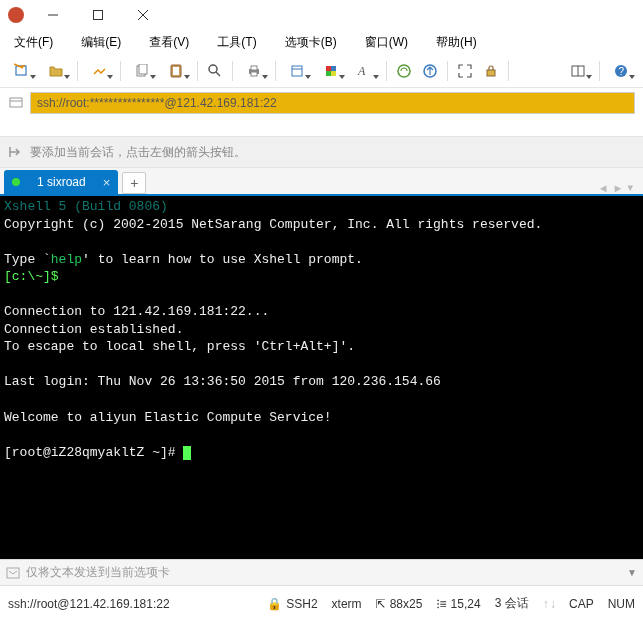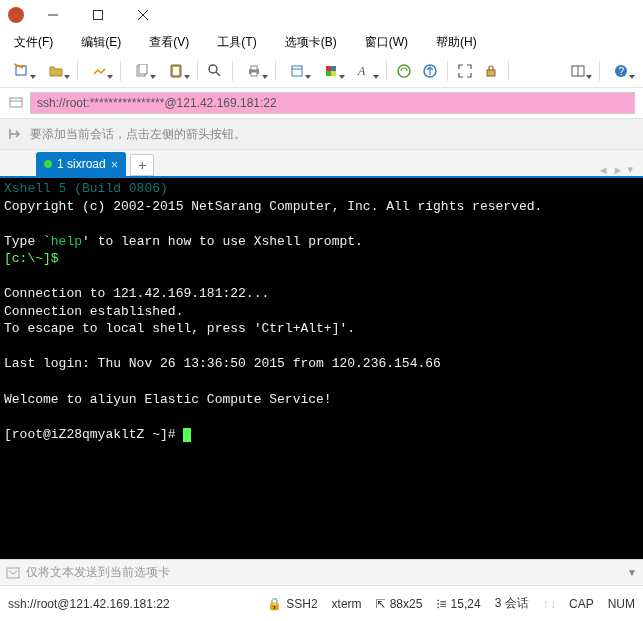--- a/index.html
+++ b/index.html
@@ -12,25 +12,25 @@
 .winbtn svg { width: 10px; height: 10px; }
 .menubar { height: 24px; display: flex; align-items: center; padding: 0 8px; gap: 16px; background: #fff; }
 .menuitem { padding: 2px 6px; color: #000; }
 .toolbar { height: 34px; display: flex; align-items: center; padding: 0 6px; gap: 2px; background: #fff; border-bottom: 1px solid #e5e5e5; }
 .tbtn { width: 24px; height: 24px; display: flex; align-items: center; justify-content: center; position: relative; }
 .tbtn.wdrop { width: 32px; }
 .tbtn .drop { position: absolute; right: 2px; bottom: 4px; width: 0; height: 0; border-left: 3px solid transparent; border-right: 3px solid transparent; border-top: 4px solid #555; }
 .tsep { width: 1px; height: 20px; background: #ddd; margin: 0 3px; }
 .addressbar { height: 30px; display: flex; align-items: center; padding: 4px 8px; gap: 6px; background: #fff; }
 .addricon { width: 16px; height: 16px; display: flex; align-items: center; justify-content: center; color: #888; }
-.addrinput { flex: 1; height: 22px; border: 1px solid #ccc; background: #f9a8d4; padding: 0 6px; color: #555; font-size: 12px; display: flex; align-items: center; }
-.hintbar { height: 32px; display: flex; align-items: center; padding: 0 8px; gap: 6px; background: #f0f0f0; color: #888; border-top: 1px solid #e5e5e5; border-bottom: 1px solid #e5e5e5; }
+.addrinput { flex: 1; height: 22px; border: 1px solid #ccc; background: #eab308; padding: 0 6px; color: #555; font-size: 12px; display: flex; align-items: center; }
+.hintbar { height: 32px; display: flex; align-items: center; padding: 0 8px; gap: 6px; background: #f0f0f0; color: #888; border-top: 1px solid #e5e5e5; border-bottom: 1px solid #e5e5e5; margin-top: 18px; }
 .hintbar .harrow { color: #888; }
 .tabstrip { height: 28px; display: flex; align-items: flex-end; padding: 0 4px; background: #f5f5f5; position: relative; border-bottom: 2px solid #0878c8; }
-.tab { height: 24px; display: flex; align-items: center; padding: 0 8px; background: #0878c8; color: #fff; border-radius: 3px 3px 0 0; gap: 5px; font-size: 12px; margin-left: 32px; }
+.tab { height: 24px; display: flex; align-items: center; padding: 0 8px; background: #0878c8; color: #fff; border-radius: 3px 3px 0 0; gap: 17px; font-size: 12px; }
 .tab .dot { width: 8px; height: 8px; background: #3bdc3b; border-radius: 50%; }
 .tab .tclose { color: #cfe6f7; font-size: 13px; line-height: 1; }
 .tabadd { width: 24px; height: 22px; border: 1px solid #ccc; background: #fff; display: flex; align-items: center; justify-content: center; margin-left: 4px; border-radius: 2px 2px 0 0; color: #666; font-size: 14px; }
 .tabnav { margin-left: auto; display: flex; align-items: center; gap: 4px; color: #bbb; padding-right: 6px; font-size: 11px; }
 .terminal { flex: 1; background: #000; color: #eee; font-family: "Courier New", monospace; font-size: 13px; line-height: 1.35; padding: 2px 4px; white-space: pre; overflow: hidden; }
 .terminal .yellow { color: #0f766e; }
 .terminal .green { color: #55ff55; }
 .terminal .cyan { color: #22c55e; }
 .cursor { display: inline-block; width: 8px; height: 14px; background: #55ff55; vertical-align: text-bottom; }
 .sendbar { height: 26px; display: flex; align-items: center; padding: 0 6px; gap: 6px; background: #f5f5f5; color: #999; border-top: 1px solid #ddd; }

